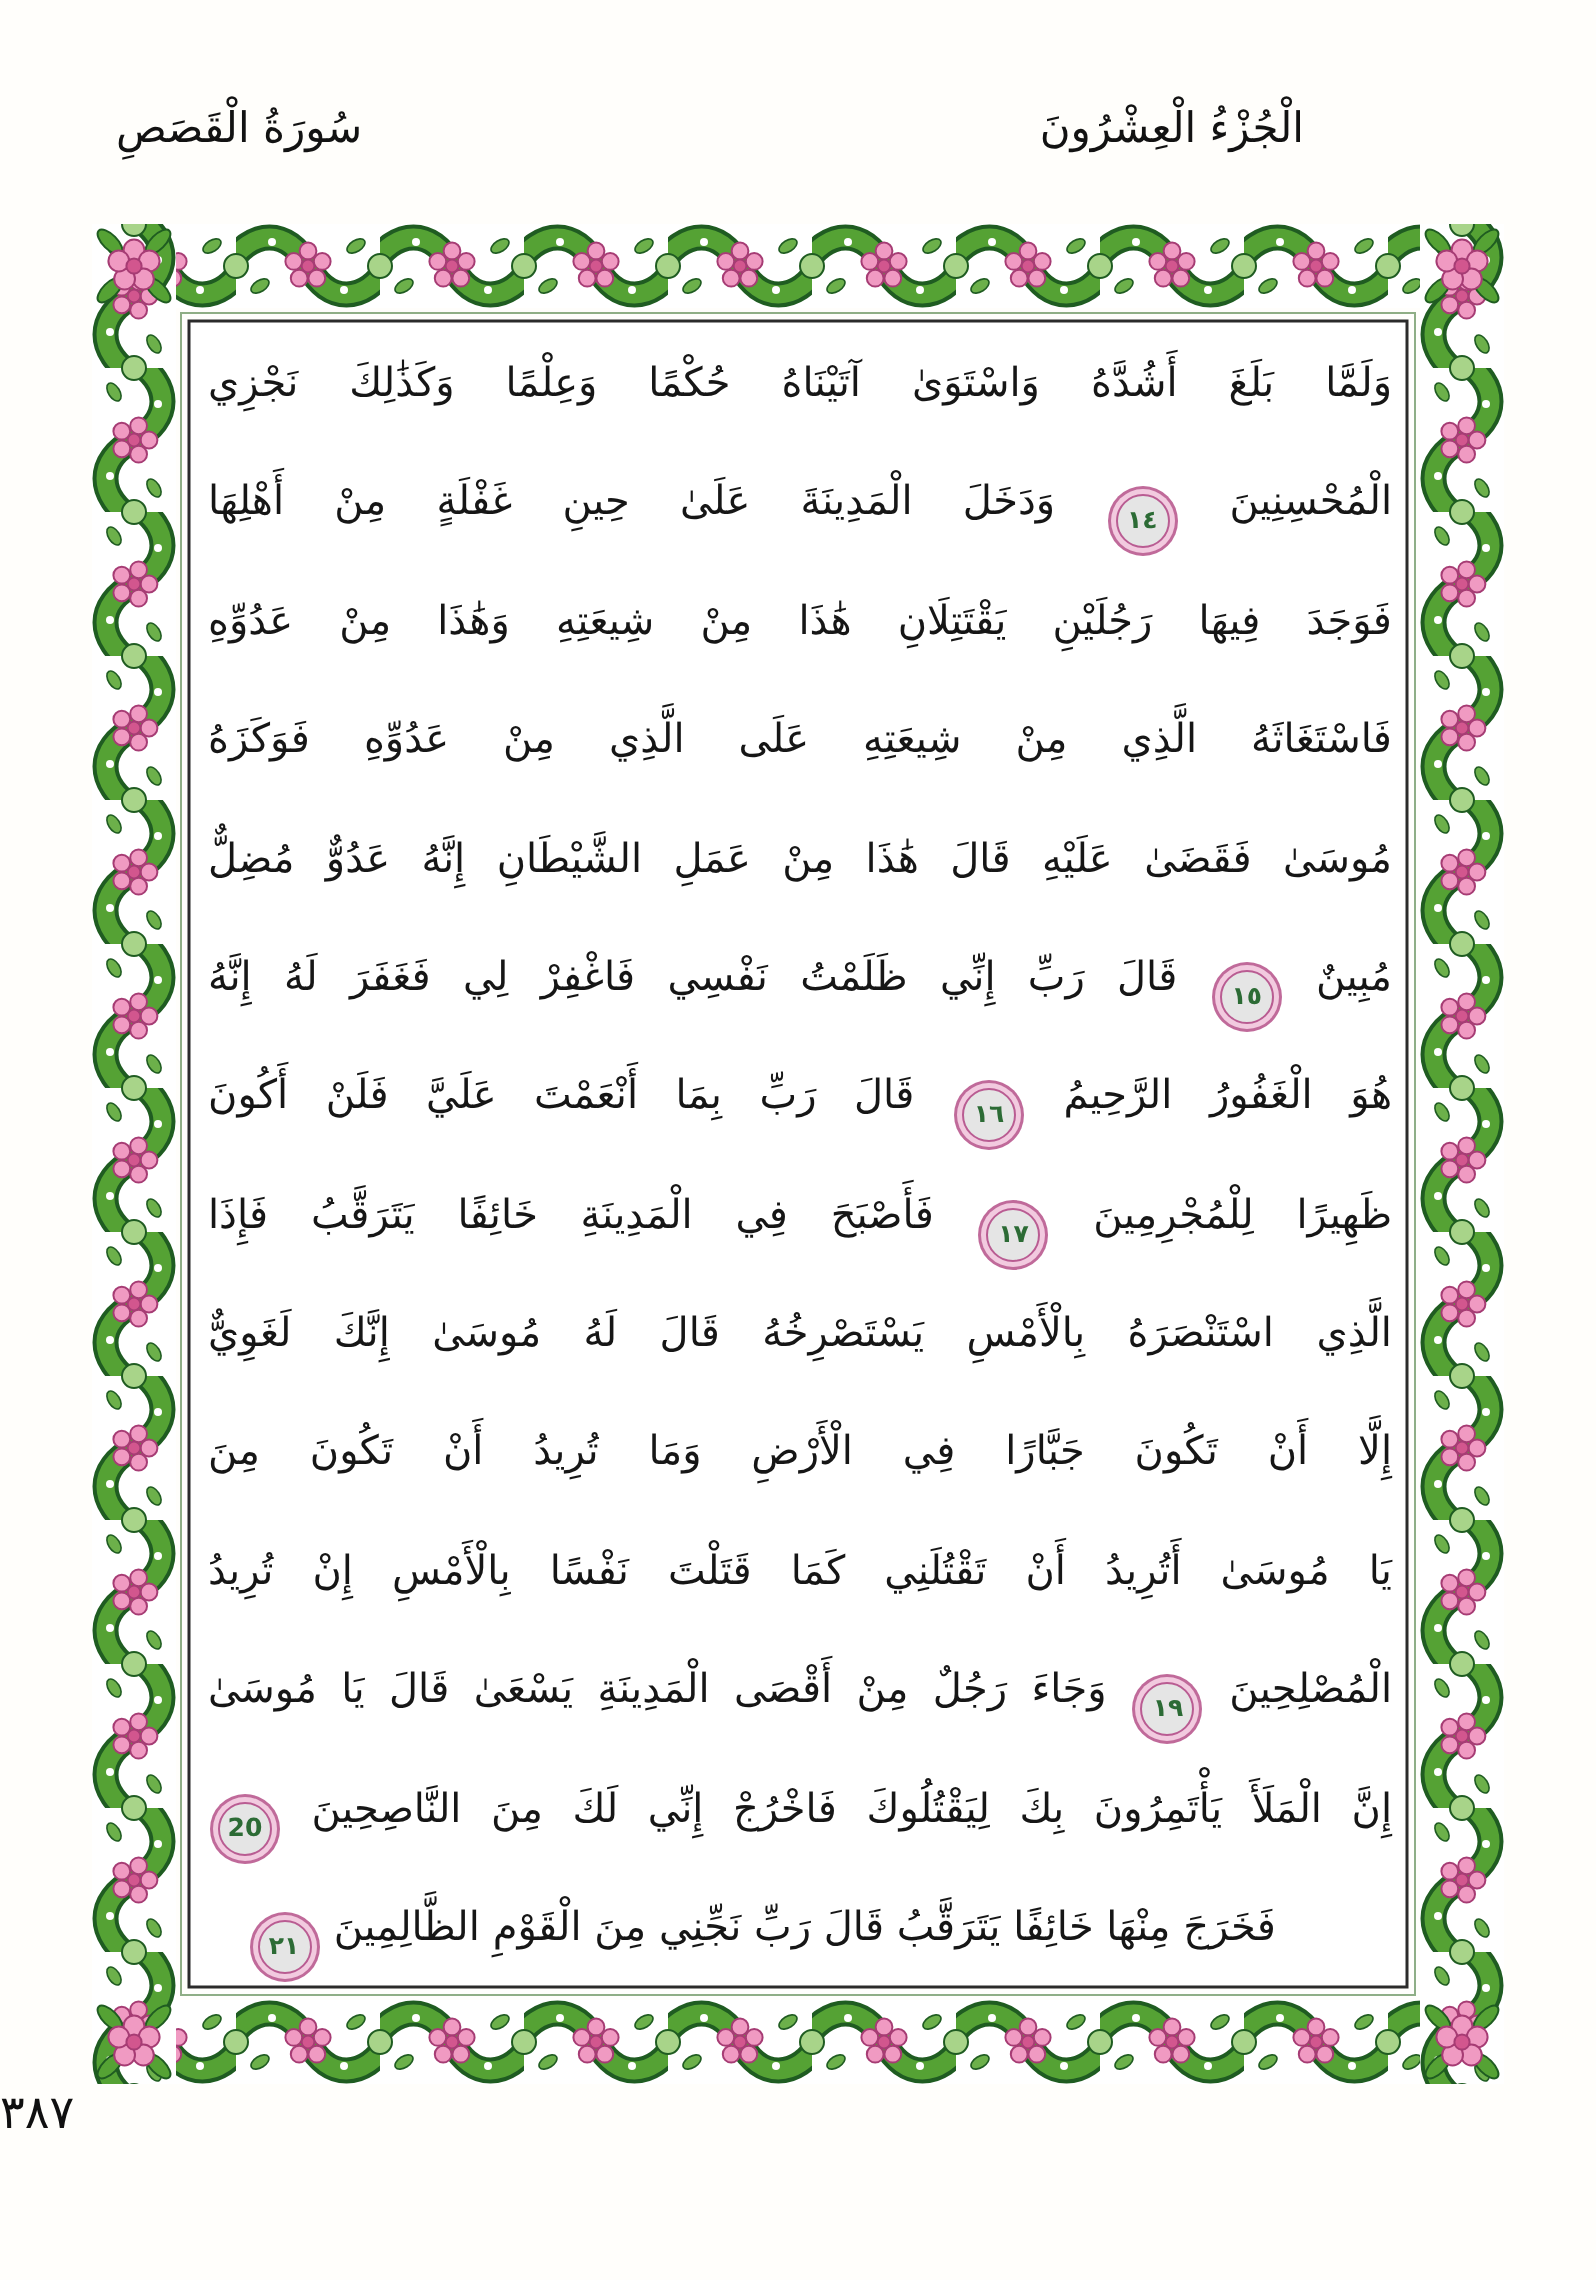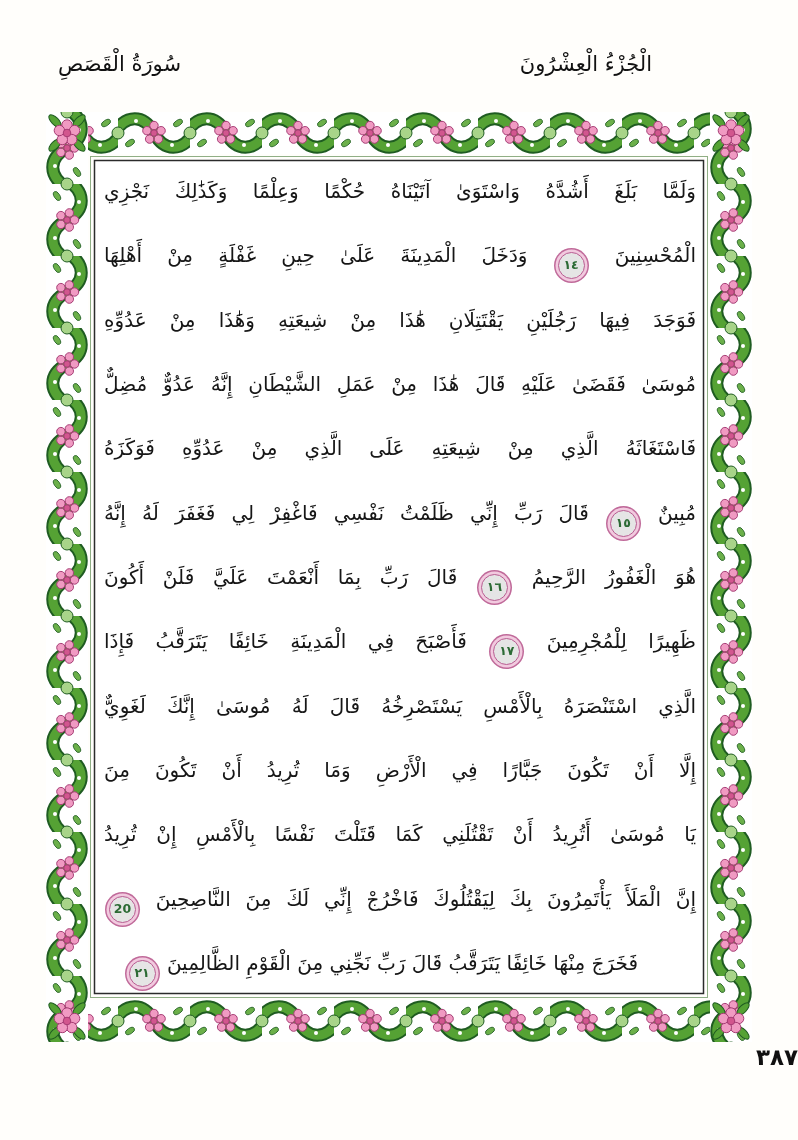--- a/index.html
+++ b/index.html
@@ -45,21 +45,21 @@
     box-shadow:0 0 0 2.5px #f2cadf, 0 0 0 4px #c06a9a;
     color:#2c6b35;font-size:12.5px;font-weight:bold;
     text-align:center;text-align-last:center;vertical-align:-7px;margin:0 5px;
     white-space:nowrap;
   }
   .verse-marker:empty{display:none;}
 
   
   .page-number{
     position:absolute;top:1044px;left:0;width:100%;
-    text-align:right;font-size:23px;color:#101010;z-index:2;font-weight:bold;
+    text-align:left;font-size:23px;color:#101010;z-index:2;
   }
 </style>
 </head>
 <body>
 
 <div class="page">
 
   <div class="header">
     <span class="h-item">الْجُزْءُ الْعِشْرُونَ</span>
     <span class="h-item">سُورَةُ الْقَصَصِ</span>
@@ -130,27 +130,28 @@
     <use href="#cornerFlower" x="685" y="909"></use>
 
     <rect x="44.5" y="44.5" width="617" height="841" fill="none" stroke="#8fae85" stroke-width="1"></rect>
     <rect x="48.5" y="48.5" width="609" height="833" fill="#ffffff" stroke="#2b2b2b" stroke-width="1.5"></rect>
   </svg>
 
   <div class="text-area">
     <div class="line"><span>وَلَمَّا بَلَغَ أَشُدَّهُ وَاسْتَوَىٰ آتَيْنَاهُ حُكْمًا وَعِلْمًا وَكَذَٰلِكَ نَجْزِي</span>  <span></span></div>
     <div class="line"><span>الْمُحْسِنِينَ</span> <span class="verse-marker">١٤</span> <span>وَدَخَلَ الْمَدِينَةَ عَلَىٰ حِينِ غَفْلَةٍ مِنْ أَهْلِهَا</span></div>
     <div class="line"><span>فَوَجَدَ فِيهَا رَجُلَيْنِ يَقْتَتِلَانِ هَٰذَا مِنْ شِيعَتِهِ وَهَٰذَا مِنْ عَدُوِّهِ</span>  <span></span></div>
+    <div class="line"><span>فَاسْتَغَاثَهُ الَّذِي مِنْ شِيعَتِهِ عَلَى الَّذِي مِنْ عَدُوِّهِ فَوَكَزَهُ</span>  <span></span></div>
     <div class="line"><span>مُوسَىٰ فَقَضَىٰ عَلَيْهِ قَالَ هَٰذَا مِنْ عَمَلِ الشَّيْطَانِ إِنَّهُ عَدُوٌّ مُضِلٌّ</span>  <span></span></div>
-    <div class="line"><span>فَاسْتَغَاثَهُ الَّذِي مِنْ شِيعَتِهِ عَلَى الَّذِي مِنْ عَدُوِّهِ فَوَكَزَهُ</span>  <span></span></div>
     <div class="line"><span>مُبِينٌ</span> <span class="verse-marker">١٥</span> <span>قَالَ رَبِّ إِنِّي ظَلَمْتُ نَفْسِي فَاغْفِرْ لِي فَغَفَرَ لَهُ إِنَّهُ</span></div>
     <div class="line"><span>هُوَ الْغَفُورُ الرَّحِيمُ</span> <span class="verse-marker">١٦</span> <span>قَالَ رَبِّ بِمَا أَنْعَمْتَ عَلَيَّ فَلَنْ أَكُونَ</span></div>
     <div class="line"><span>ظَهِيرًا لِلْمُجْرِمِينَ</span> <span class="verse-marker">١٧</span> <span>فَأَصْبَحَ فِي الْمَدِينَةِ خَائِفًا يَتَرَقَّبُ فَإِذَا</span></div>
     <div class="line"><span>الَّذِي اسْتَنْصَرَهُ بِالْأَمْسِ يَسْتَصْرِخُهُ قَالَ لَهُ مُوسَىٰ إِنَّكَ لَغَوِيٌّ</span>  <span></span></div>
     <div class="line"><span>إِلَّا أَنْ تَكُونَ جَبَّارًا فِي الْأَرْضِ وَمَا تُرِيدُ أَنْ تَكُونَ مِنَ</span>  <span></span></div>
     <div class="line"><span>يَا مُوسَىٰ أَتُرِيدُ أَنْ تَقْتُلَنِي كَمَا قَتَلْتَ نَفْسًا بِالْأَمْسِ إِنْ تُرِيدُ</span>  <span></span></div>
+    <div class="line"><span>الْمُصْلِحِينَ</span> <span class="verse-marker">١٩</span> <span>وَجَاءَ رَجُلٌ مِنْ أَقْصَى الْمَدِينَةِ يَسْعَىٰ قَالَ يَا مُوسَىٰ</span></div>
     <div class="line"><span>إِنَّ الْمَلَأَ يَأْتَمِرُونَ بِكَ لِيَقْتُلُوكَ فَاخْرُجْ إِنِّي لَكَ مِنَ النَّاصِحِينَ</span> <span class="verse-marker">20</span> <span></span></div>
     <div class="line line--center"><span>فَخَرَجَ مِنْهَا خَائِفًا يَتَرَقَّبُ قَالَ رَبِّ نَجِّنِي مِنَ الْقَوْمِ الظَّالِمِينَ</span> <span class="verse-marker">٢١</span> <span></span></div>
   </div>
 
   <div class="page-number">٣٨٧</div>
 
 </div>
 
 </body></html>

